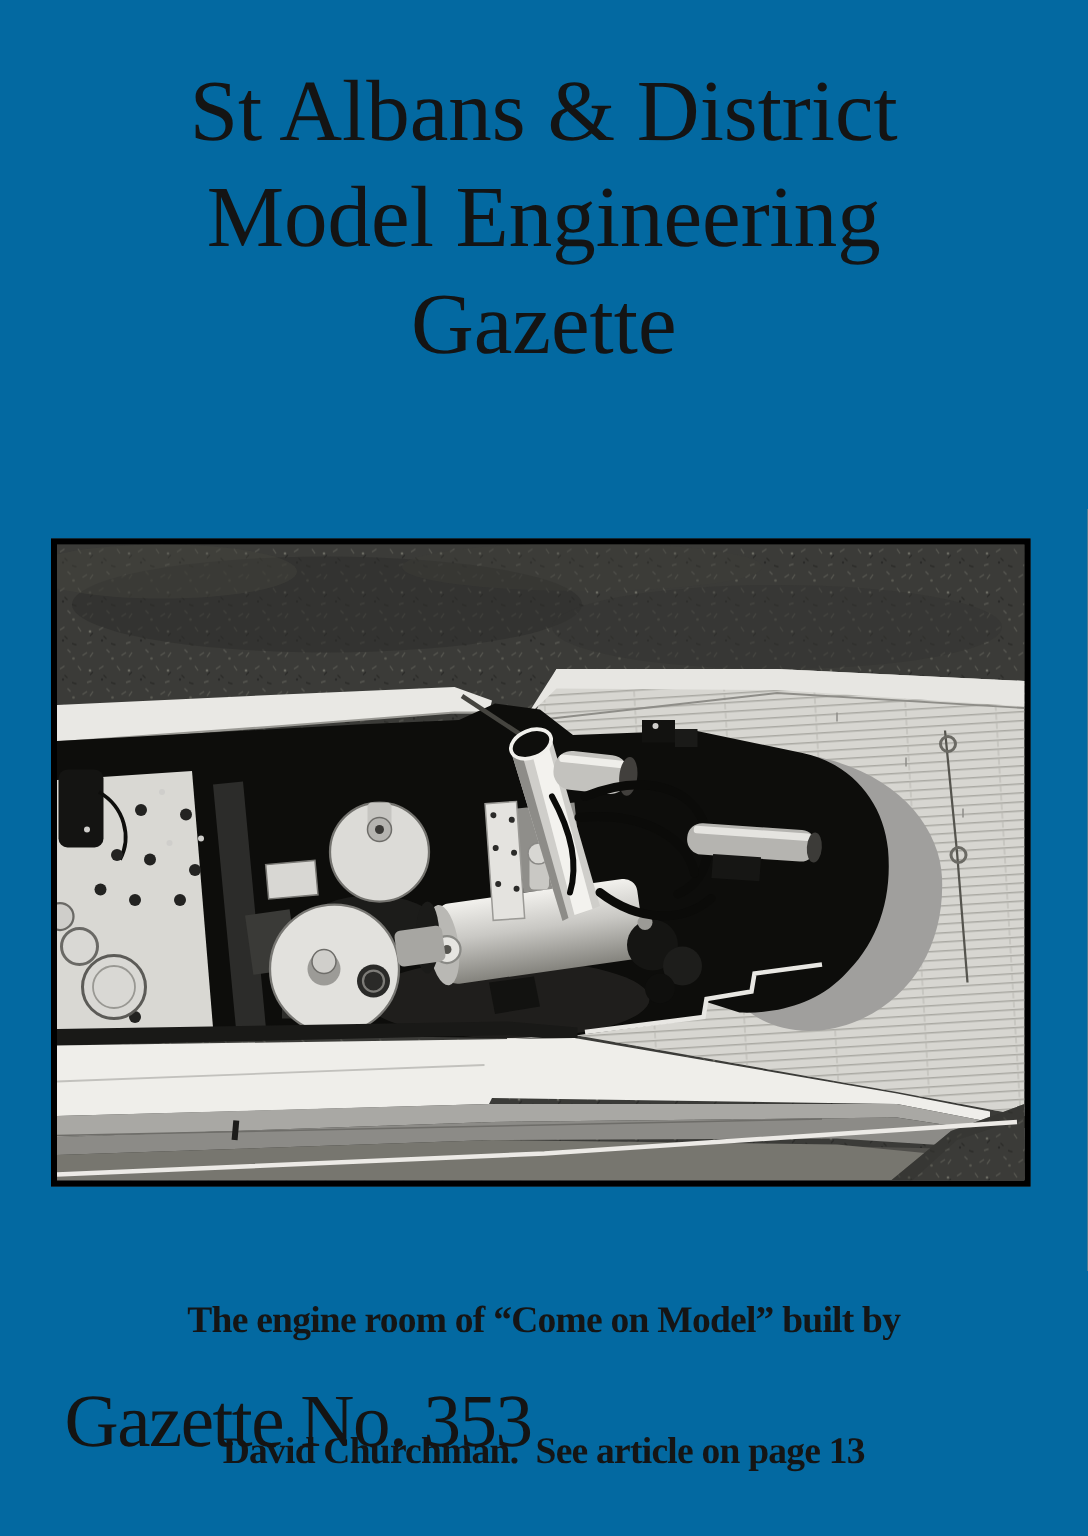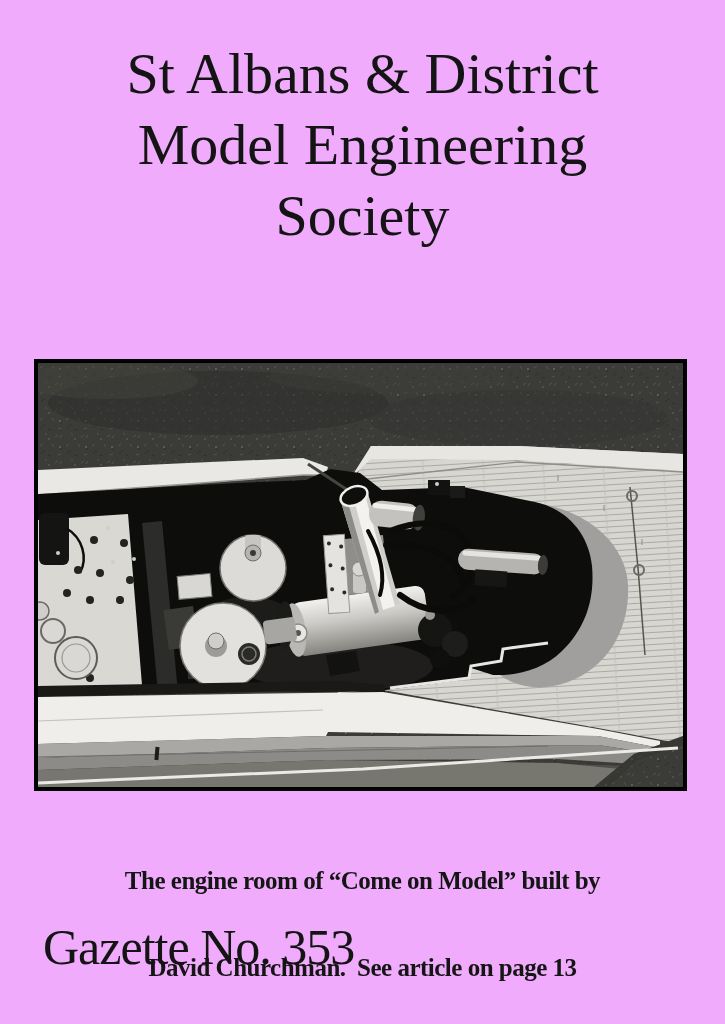--- a/index.html
+++ b/index.html
@@ -1,20 +1,20 @@
 <!DOCTYPE html>
 <html><head>
 <meta charset="utf-8">
 <style>
   html,body{margin:0;padding:0;background:#888;}
   .page{
     position:relative;
     width:725px;height:1024px;
     margin:0 auto;
-    background:#f0abfc;
+    background:#0369a1;
     font-family:"Liberation Serif", serif;
     color:#181818;
     overflow:hidden;
   }
   .masthead{
     position:absolute;top:38px;left:0;width:100%;
     text-align:center;
     font-size:58px;line-height:71px;
     letter-spacing:0;
     color:#141414;
@@ -44,21 +44,21 @@
   }
 </style>
 </head>
 <body>
 
 <div class="page">
 
   <div class="masthead">
     <div>St Albans &amp; District</div>
     <div>Model Engineering</div>
-    <div>Society</div>
+    <div>Gazette</div>
   </div>
 
   <div class="photo-frame" title="Black and white photograph looking down on the open engine room of a model boat lying on grass: control panel with dials at left, polished flywheels, a horizontal steam engine cylinder with angled funnel, and planked wooden deck toward the bow">
     <svg viewBox="0 0 645 424" preserveAspectRatio="none">
       <defs>
         <pattern id="grass" width="26" height="26" patternUnits="userSpaceOnUse">
           <rect width="26" height="26" fill="#3b3b38"></rect>
           <path d="M2,5 l3,-2 M14,3 l2,3 M20,14 l3,-1 M7,18 l2,2 M17,22 l3,-2 M24,20 l-2,3" stroke="#565650" stroke-width="0.9" fill="none"></path>
           <path d="M5,9 l2,2 M10,14 l3,1 M22,9 l2,-2" stroke="#2b2b29" stroke-width="0.9" fill="none"></path>
           <circle cx="22" cy="6" r="0.9" fill="#6b6b63"></circle>

